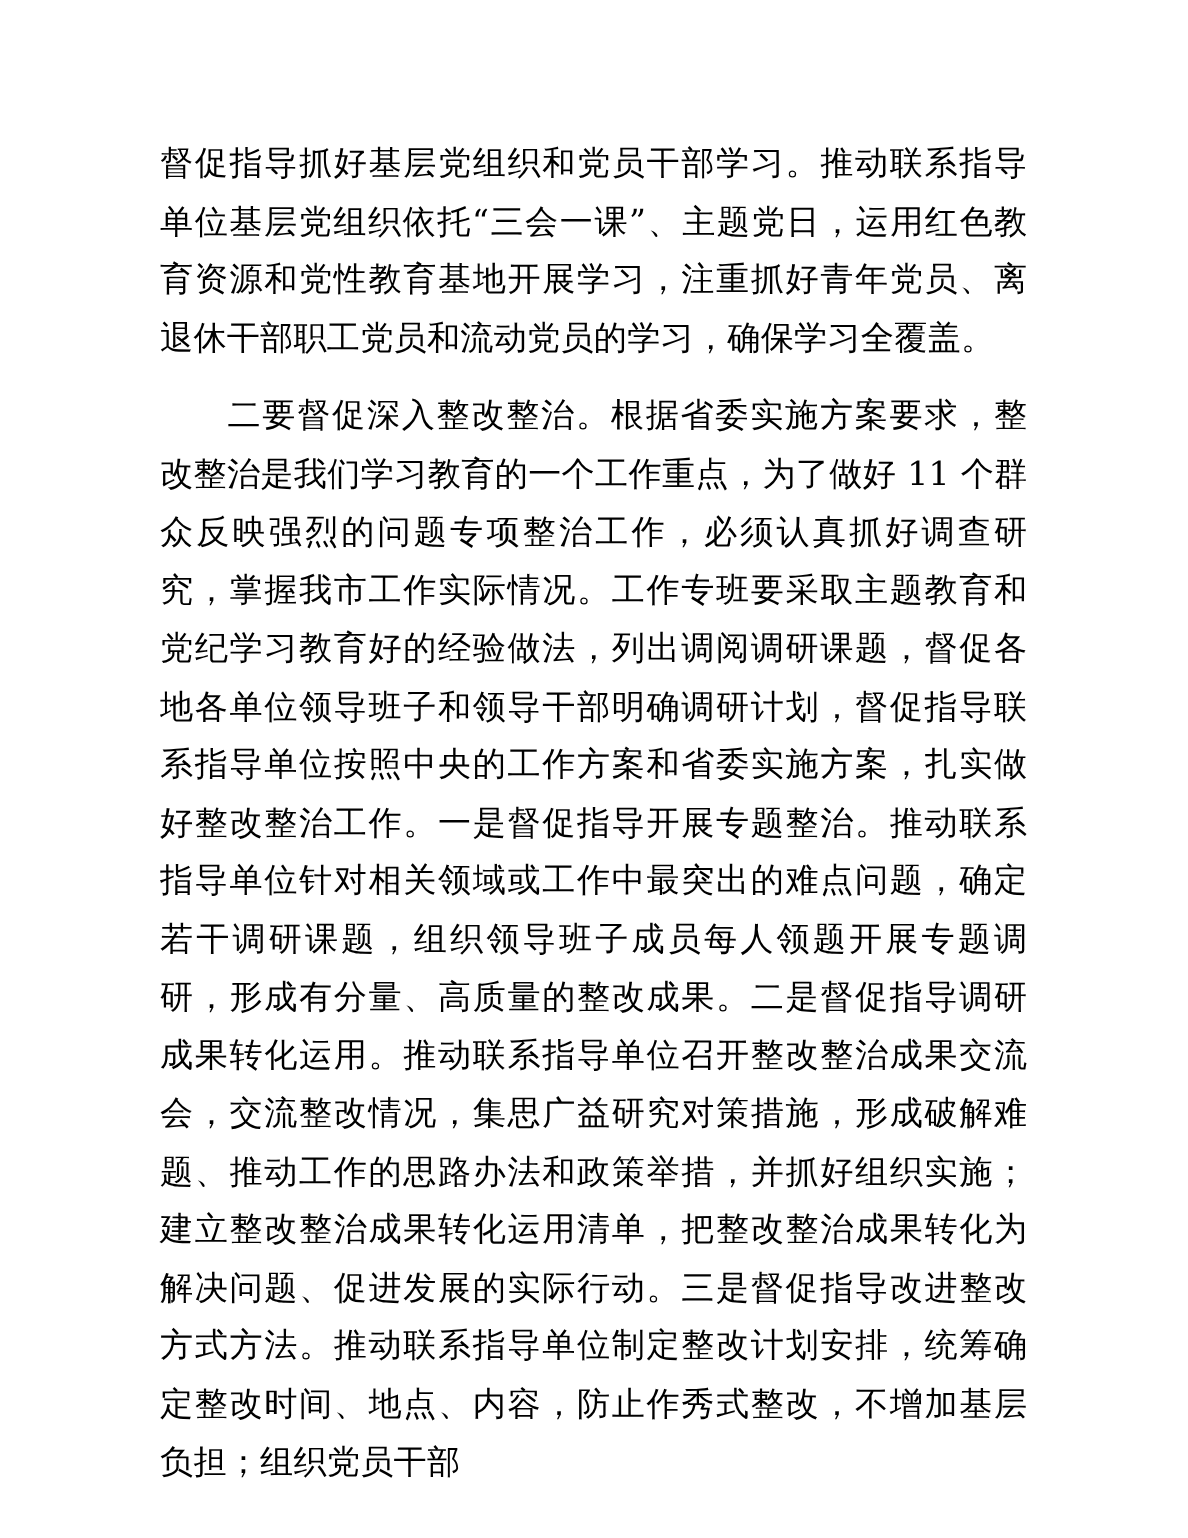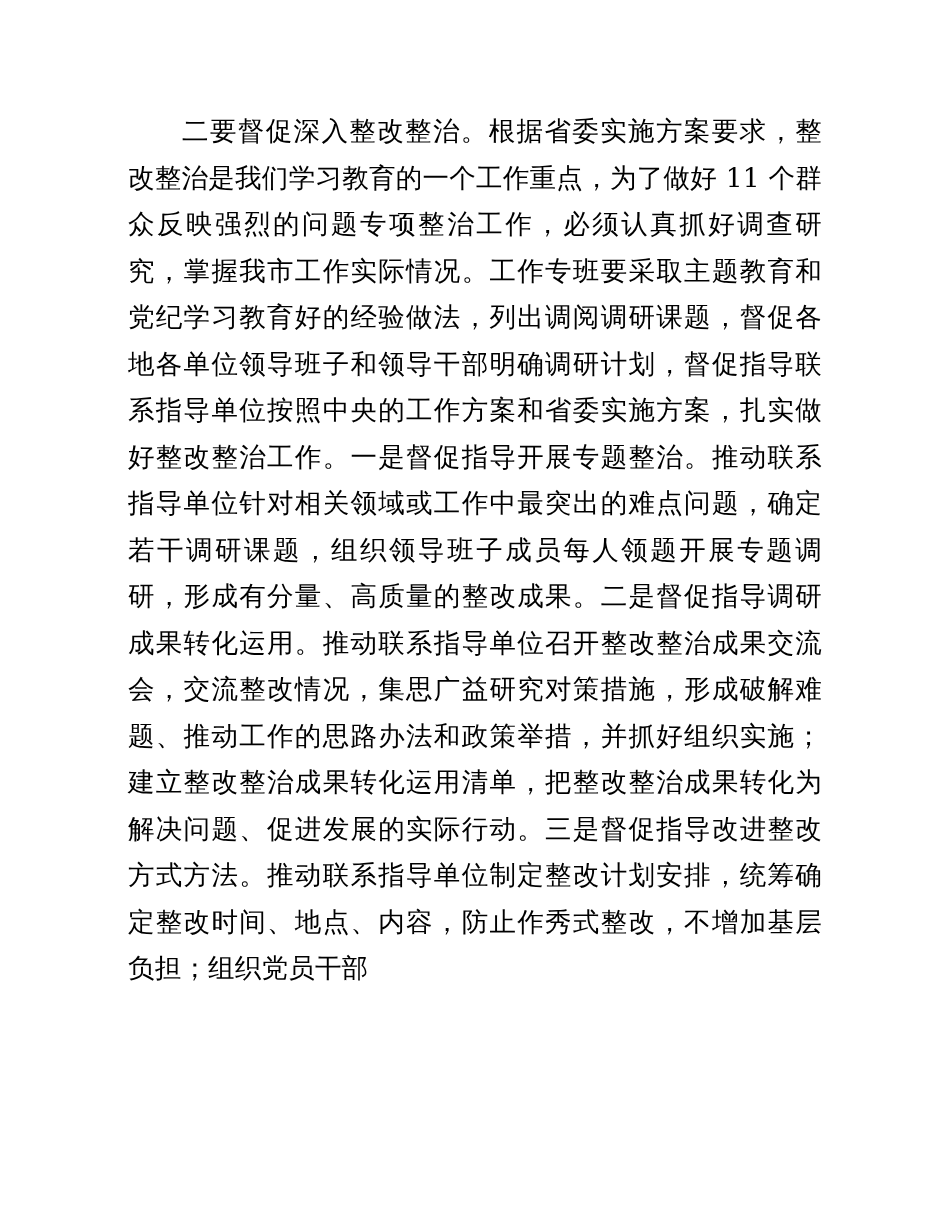--- a/index.html
+++ b/index.html
@@ -28,26 +28,27 @@
   .para {
     margin: 0;
     font-size: 26.5px;
     line-height: 46.5px;
     text-align: justify;
     text-justify: inter-ideograph;
     letter-spacing: 0.2px;
     word-break: break-all;
   }
   .para + .para {
-    margin-top: 3px;
+    margin-top: 16px;
   }
   .indent {
     text-indent: 54px;
   }
 </style>
 </head>
 <body>
 
 <div class="page">
   <div class="doc-body">
+    <p class="para">督促指导抓好基层党组织和党员干部学习。推动联系指导单位基层党组织依托“三会一课”、主题党日，运用红色教育资源和党性教育基地开展学习，注重抓好青年党员、离退休干部职工党员和流动党员的学习，确保学习全覆盖。</p>
     <p class="para indent">二要督促深入整改整治。根据省委实施方案要求，整改整治是我们学习教育的一个工作重点，为了做好 11 个群众反映强烈的问题专项整治工作，必须认真抓好调查研究，掌握我市工作实际情况。工作专班要采取主题教育和党纪学习教育好的经验做法，列出调阅调研课题，督促各地各单位领导班子和领导干部明确调研计划，督促指导联系指导单位按照中央的工作方案和省委实施方案，扎实做好整改整治工作。一是督促指导开展专题整治。推动联系指导单位针对相关领域或工作中最突出的难点问题，确定若干调研课题，组织领导班子成员每人领题开展专题调研，形成有分量、高质量的整改成果。二是督促指导调研成果转化运用。推动联系指导单位召开整改整治成果交流会，交流整改情况，集思广益研究对策措施，形成破解难题、推动工作的思路办法和政策举措，并抓好组织实施；建立整改整治成果转化运用清单，把整改整治成果转化为解决问题、促进发展的实际行动。三是督促指导改进整改方式方法。推动联系指导单位制定整改计划安排，统筹确定整改时间、地点、内容，防止作秀式整改，不增加基层负担；组织党员干部</p>
   </div>
 </div>
 
 </body></html>

